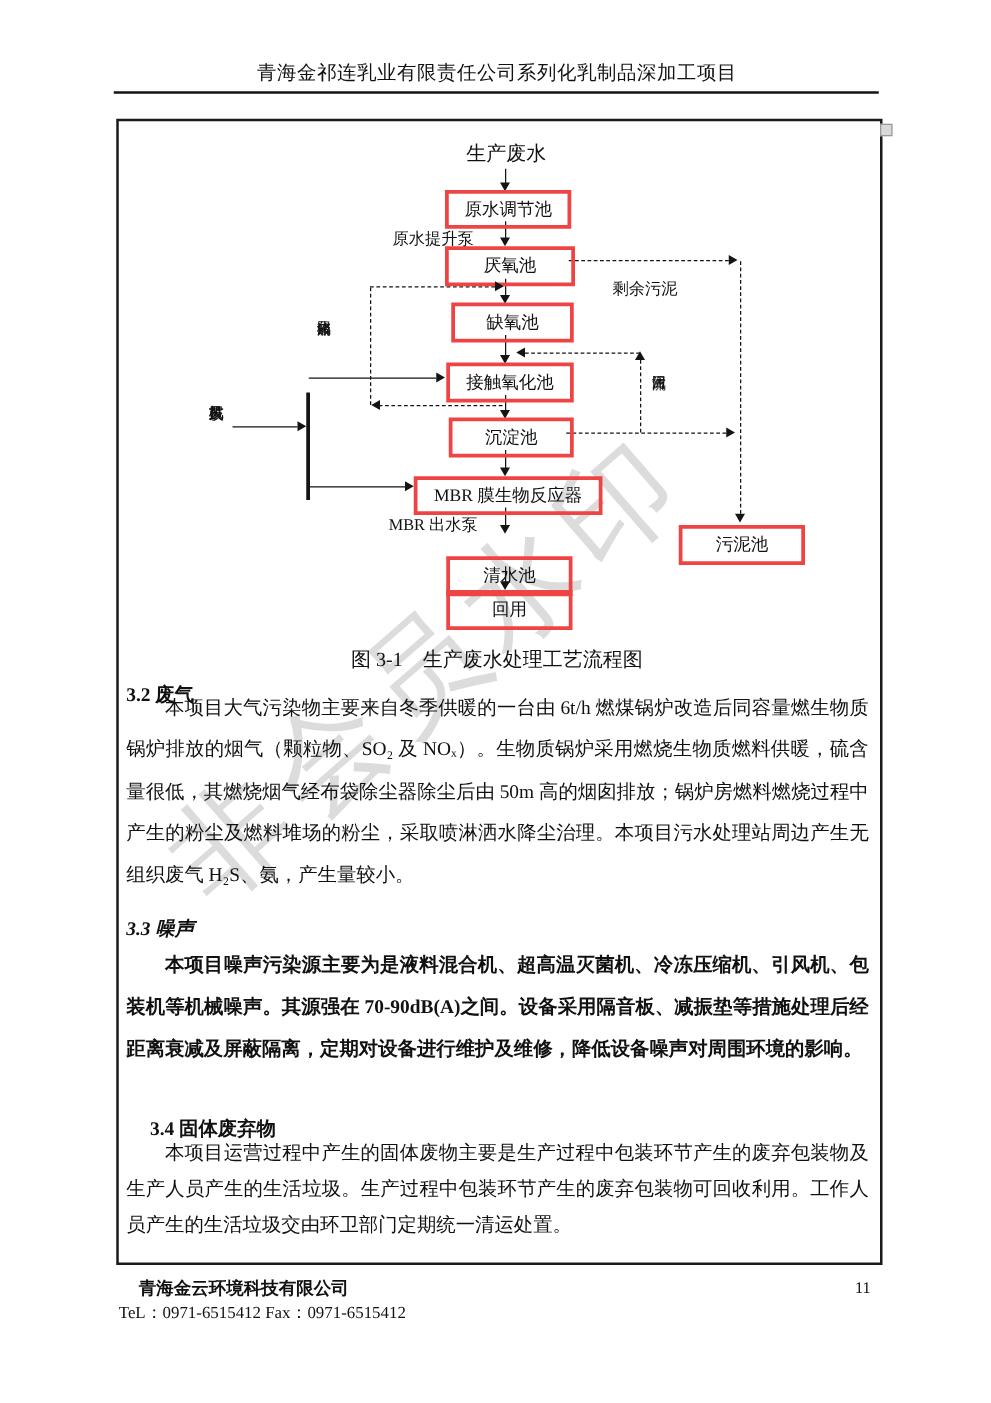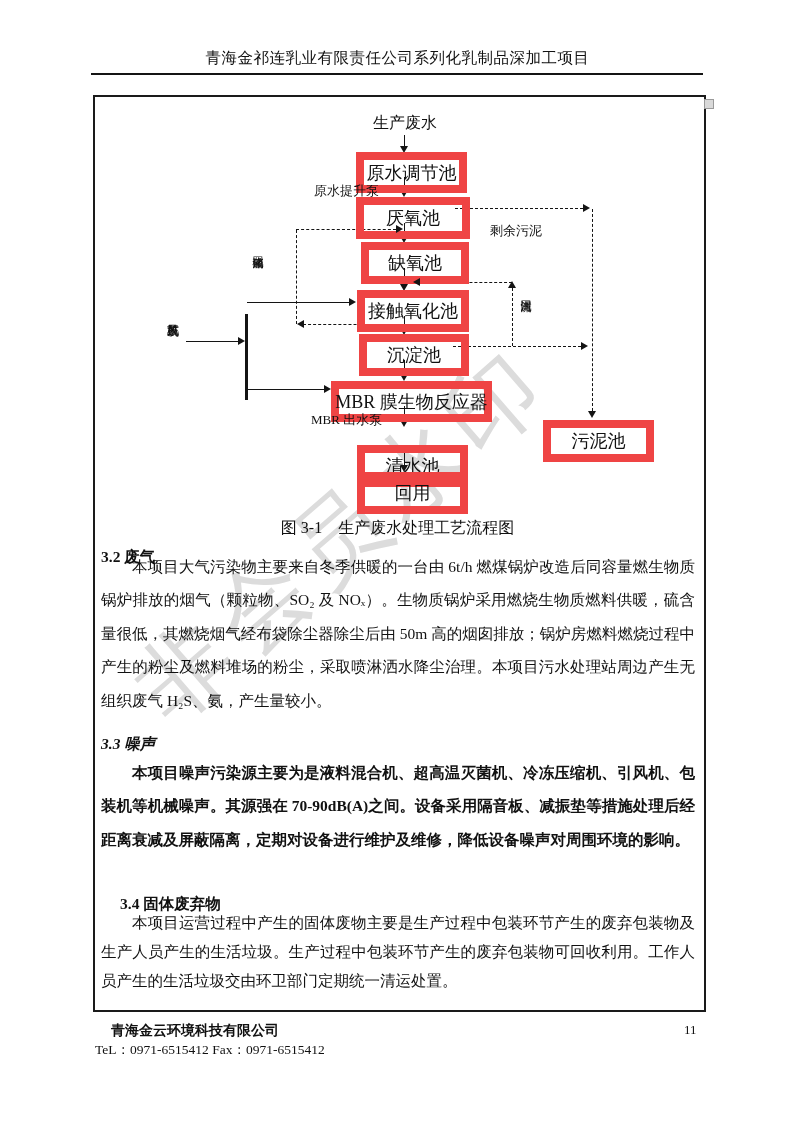--- a/index.html
+++ b/index.html
@@ -13,22 +13,22 @@
   .doc-header{left:93px;top:48px;width:609px;text-align:center;font-size:15.5px;letter-spacing:.5px;}
   .header-rule{left:91px;top:73px;width:612px;height:2px;background:#141414;}
   
   .watermark{left:150px;top:640px;font-size:92px;color:#dcdcdc;letter-spacing:10px;
     transform:rotate(-41deg);transform-origin:left center;white-space:nowrap;z-index:0;
     font-family:"Liberation Sans","DejaVu Sans",sans-serif;}
   
   .content-frame{left:93px;top:95px;width:609px;height:913px;border:2px solid #1a1a1a;z-index:1;}
   .anchor-mark{left:704px;top:99px;width:8px;height:8px;border:1.5px solid #9a9a9a;background:#d9d9d9;z-index:1;}
   
-  .fc-box{border:8px solid #ef4444;display:flex;align-items:center;justify-content:center;
-    font-size:18px;white-space:nowrap;z-index:2;background:transparent;}
+  .fc-box{border:3px solid #ef4444;display:flex;align-items:center;justify-content:center;
+    font-size:14px;white-space:nowrap;z-index:2;background:transparent;}
   .fc-label{font-size:13px;white-space:nowrap;z-index:2;text-align:center;}
   .fc-source{font-size:16px;text-align:center;z-index:2;}
   .vtext{writing-mode:vertical-rl;text-orientation:upright;font-size:11px;line-height:14px;z-index:2;}
   .lh{height:0;border-top:1.6px solid #141414;z-index:1;}
   .lv{width:0;border-left:1.6px solid #141414;z-index:1;}
   .dh{height:0;border-top:1.6px dashed #141414;z-index:1;}
   .dv{width:0;border-left:1.6px dashed #141414;z-index:1;}
   .thick{border-left-width:3px;}
   .ah{width:0;height:0;z-index:2;}
   .ah-d{border-left:4.5px solid transparent;border-right:4.5px solid transparent;border-top:7px solid #141414;}

